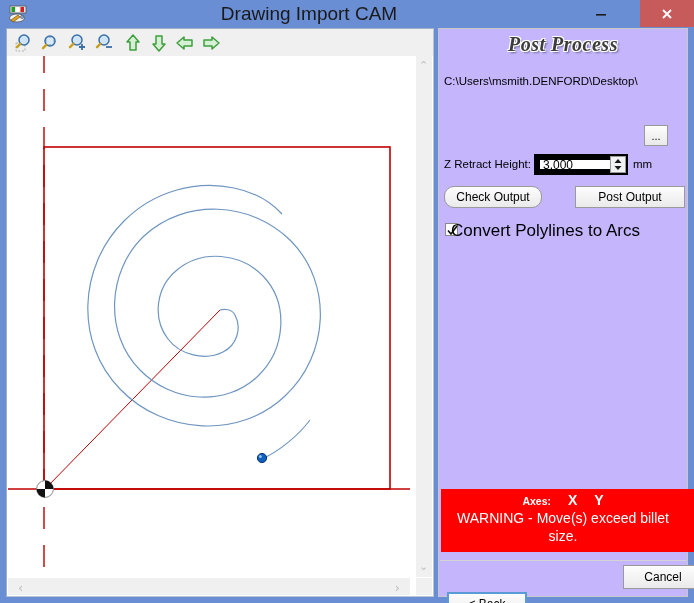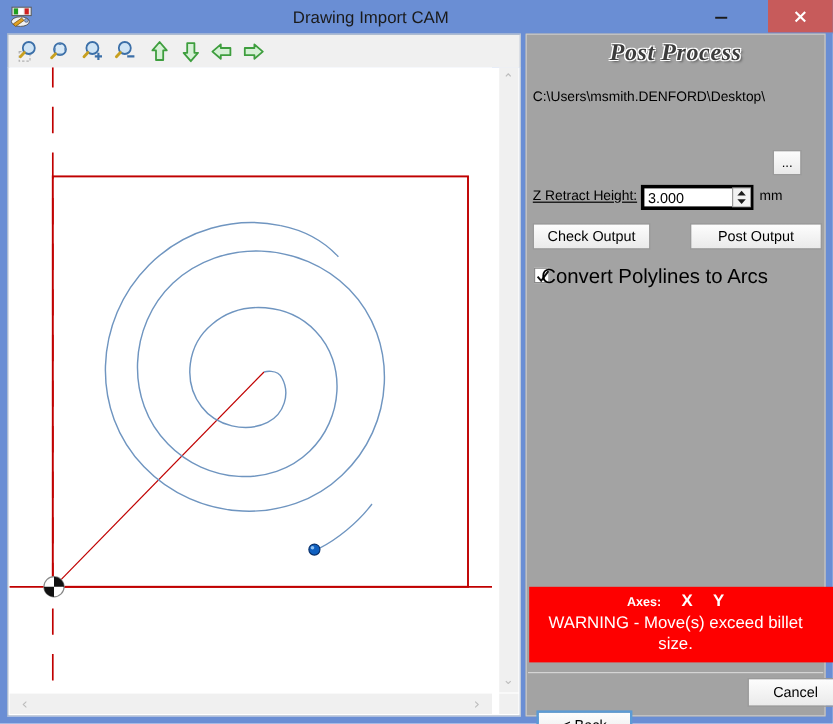--- a/index.html
+++ b/index.html
@@ -31,21 +31,21 @@
     left: 8px; top: 5px;
     width: 20px; height: 19px;
   }
   #title-text {
     position: absolute;
     left: 0; top: 0;
     width: 618px; height: 28px;
     line-height: 28px;
     text-align: center;
     color: #1a1a1a;
-    font-size: 14px;
+    font-size: 19px;
     font-family: "Liberation Sans", sans-serif;
     pointer-events: none;
   }
   .winbtn {
     position: absolute;
     top: 0;
     height: 27px;
     width: 46px;
     background: transparent;
     border: none;
@@ -123,21 +123,21 @@
     font-family: "DejaVu Sans", sans-serif;
     user-select: none;
     cursor: default;
   }
 
   
   #right-panel {
     position: absolute;
     left: 438px; top: 28px;
     width: 250px; height: 569px;
-    background: #a3a3a3;
+    background: #c4b5fd;
     border: 1px solid #c8c8c8;
     box-sizing: border-box;
   }
   #heading {
     position: absolute;
     left: 0; top: 4px;
     width: 248px;
     text-align: center;
     font-size: 20px;
     font-style: italic;
@@ -180,28 +180,27 @@
     font-family: "Liberation Sans", sans-serif;
     color: #000;
     padding: 0;
     cursor: default;
   }
   #zr-label {
     position: absolute;
     left: 5px; top: 129px;
     font-size: 11.5px;
     color: #000;
-    text-decoration: underline;
   }
   #zr-input {
     position: absolute;
     left: 95px; top: 125px;
     width: 94px; height: 21px;
     box-sizing: border-box;
-    border: 3px solid #000000;
+    border: 6px solid #000000;
     background: #ffffff;
     font-size: 12px;
     font-family: "Liberation Sans", sans-serif;
     padding: 1px 3px;
     color: #000;
   }
   #zr-spin {
     position: absolute;
     left: 171px; top: 127px;
     width: 16px; height: 17px;
@@ -217,21 +216,21 @@
     position: absolute;
     box-sizing: border-box;
     background: linear-gradient(#fdfdfd, #eaeaea);
     border: 1px solid #9a9a9a;
     font-size: 12px;
     font-family: "Liberation Sans", sans-serif;
     color: #000;
     cursor: default;
     padding: 0;
   }
-  #check-output { left: 5px; top: 157px; width: 98px; height: 22px; }
+  #check-output { left: 5px; top: 157px; width: 98px; height: 22px; border-radius: 10px; }
   #post-output  { left: 124px; top: 157px; width: 110px; height: 22px; margin-left: 12px; }
 
   #cp-row {
     position: absolute;
     left: 6px; top: 194px;
     height: 16px;
   }
   #cp-check {
     position: absolute;
     left: 0; top: 0;

